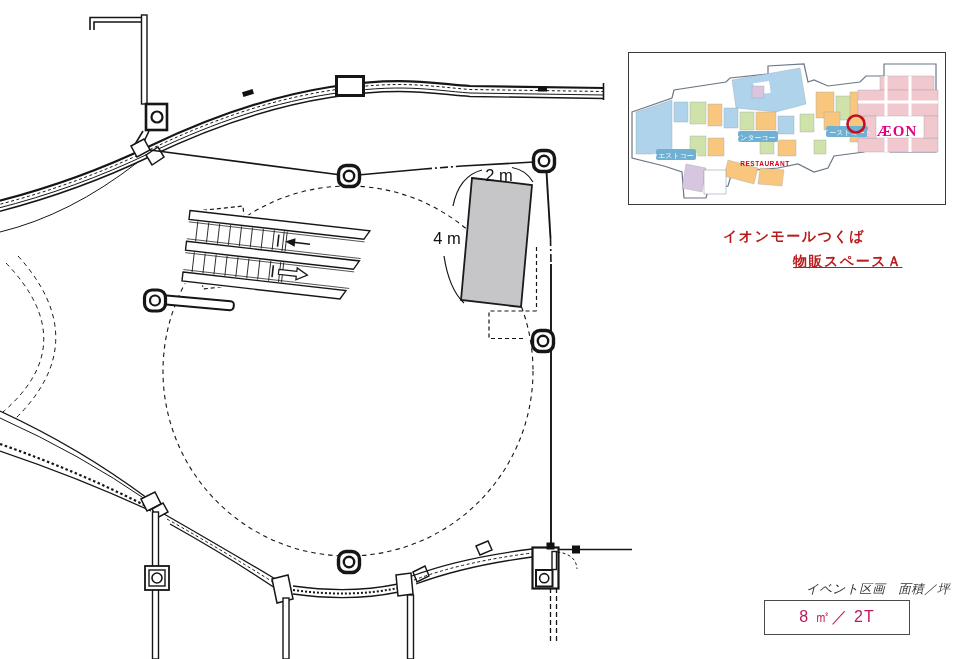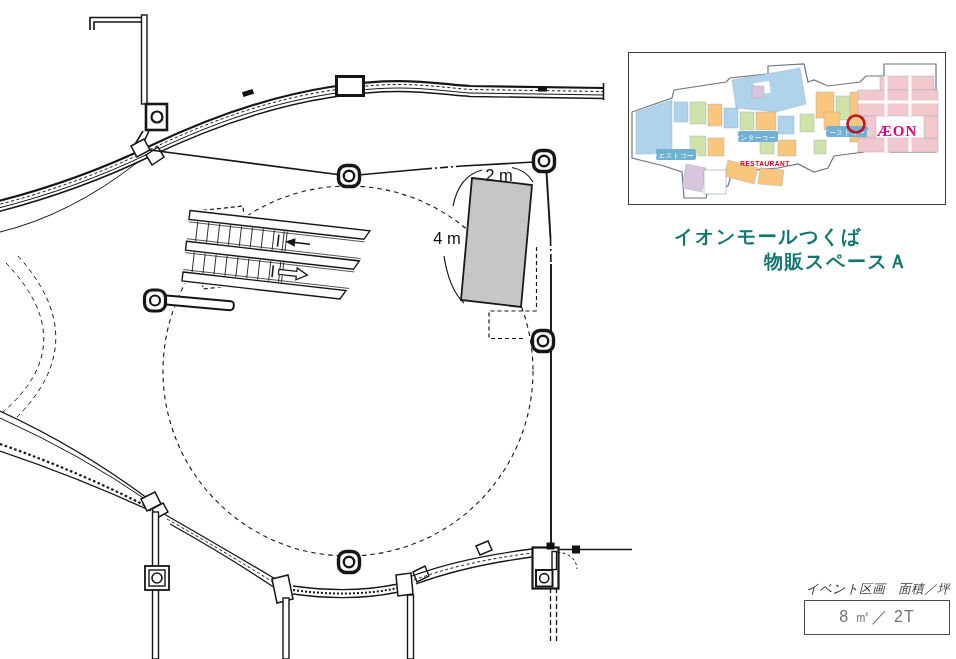--- a/index.html
+++ b/index.html
@@ -8,28 +8,28 @@
   svg{position:absolute;left:0;top:0;}
   .ln{stroke:#161616;fill:none;}
   .wfill{fill:#ffffff;stroke:#161616;}
   .dash{stroke-dasharray:4.5 4;}
   .dash2{stroke-dasharray:4 3;}
   .dashdot{stroke-dasharray:8 3 2 3;}
   text.dim{font:16.5px "Liberation Sans","DejaVu Sans",sans-serif;fill:#111;}
   .inset-pill-text{font:7px "Liberation Sans",sans-serif;fill:#fff;}
   .inset-rest{font:bold 6.5px "Liberation Sans",sans-serif;letter-spacing:.5px;}
   .inset-aeon{font:bold 15px "Liberation Serif","DejaVu Serif",serif;letter-spacing:1px;}
-  .plan-title{position:absolute;left:674px;top:224px;color:#0f766e;
-     font-size:19px;font-weight:600;letter-spacing:1.5px;line-height:25px;}
-  .plan-title .l2{margin-left:90px;}
+  .plan-title{position:absolute;left:723px;top:224px;color:#b91c1c;
+     font-size:14px;font-weight:600;letter-spacing:1.5px;line-height:25px;}
+  .plan-title .l2{margin-left:70px;text-decoration:underline;}
   .spec-label{position:absolute;left:806px;top:581px;width:146px;color:#333;
      font-size:12.5px;letter-spacing:.5px;white-space:nowrap;font-style:italic;}
-  .spec-box{position:absolute;left:804px;top:600px;width:144px;height:33px;
+  .spec-box{position:absolute;left:764px;top:600px;width:144px;height:33px;
      border:1.5px solid #4a4a4a;display:flex;align-items:center;justify-content:center;
-     font-size:16px;color:#737373;letter-spacing:1px;}
+     font-size:16px;color:#be185d;letter-spacing:1px;}
 </style>
 </head>
 <body>
 
 <div class="stage">
 
 <svg width="956" height="659" viewBox="0 0 956 659">
   <defs>
     <pattern id="hatch" patternUnits="userSpaceOnUse" width="4" height="4">
       <path d="M0,4 L4,0" stroke="#1a1a1a" stroke-width="1"></path>

